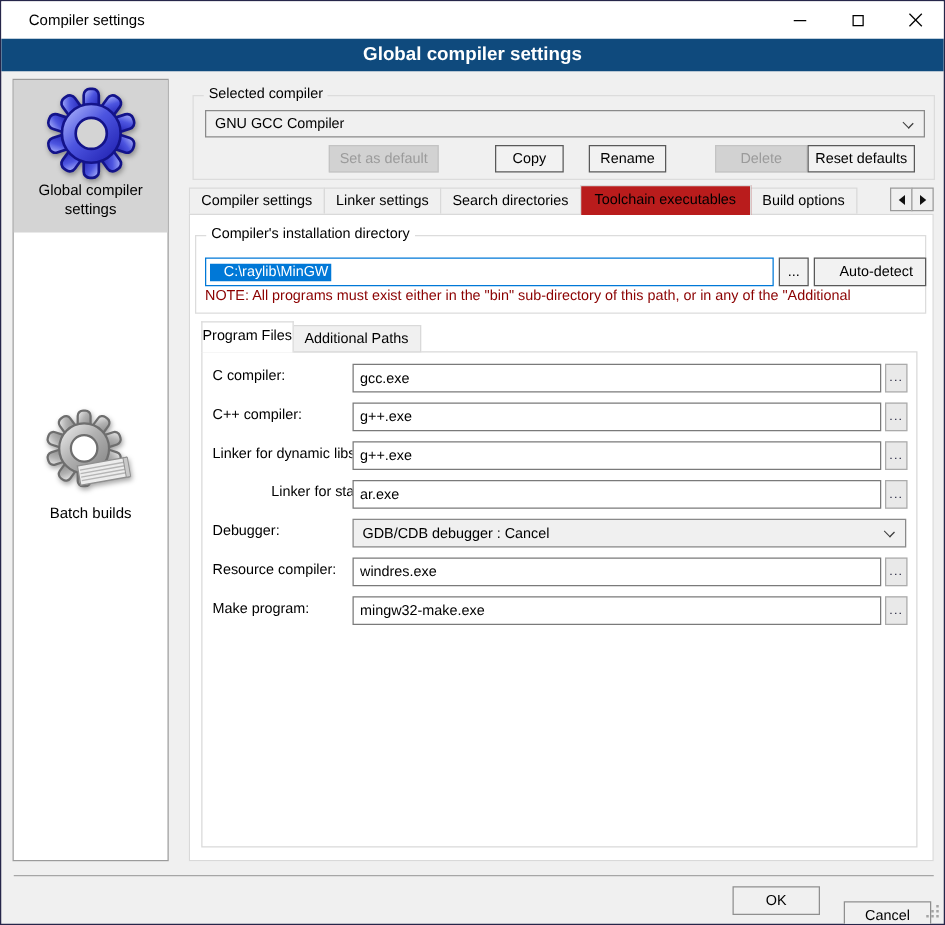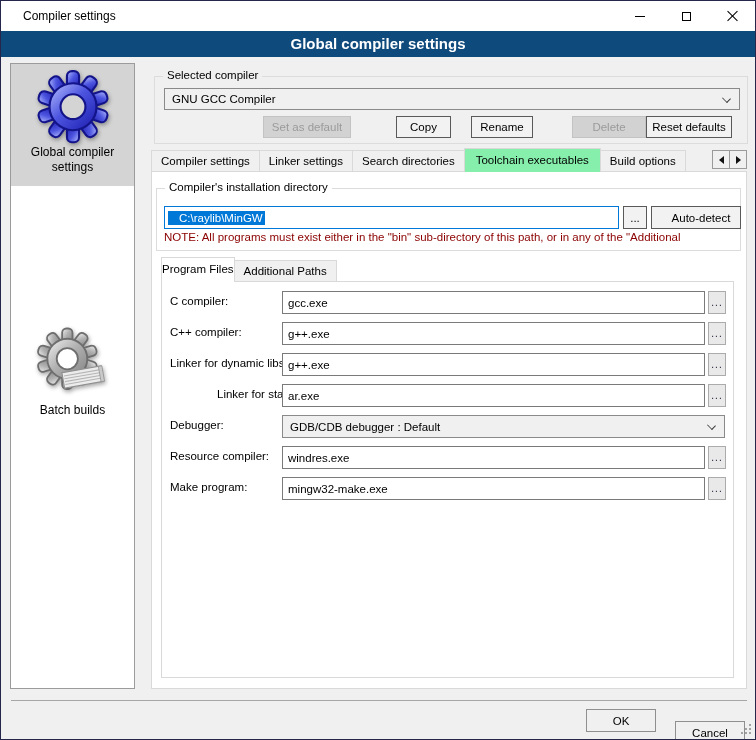--- a/index.html
+++ b/index.html
@@ -51,21 +51,21 @@
         background:#f2f2f2; border:1px solid #595959; white-space:nowrap; }
   .btn.disabled{ background:#d2d2d2; border-color:#c3c3c3; color:#9b9b9b; }
   .btn.soft{ border-color:#8f8f8f; background:#f0f0f0; }
   .btn-mini{ position:absolute; display:flex; align-items:center; justify-content:center;
         background:#e9e9e9; border:1px solid #ababab; font-size:10px; letter-spacing:1px; color:#20203a; }
   
   .tab-strip{ position:absolute; left:150px; top:147px; width:560px; height:24px;
         display:flex; align-items:flex-end; overflow:hidden; white-space:nowrap; }
   .tab{ flex:0 0 auto; height:22px; line-height:20px; padding:0 9px;
         background:#f0f0f0; border:1px solid #d9d9d9; margin-right:-1px; }
-  .tab.active{ height:24px; line-height:22px; background:#86efac; border-bottom:none;
+  .tab.active{ height:24px; line-height:22px; background:#b91c1c; border-bottom:none;
         padding:0 11px; position:relative; z-index:3; }
   .tab-arrows{ position:absolute; left:711px; top:149px; display:flex; z-index:4; }
   .tab-arrow{ width:18px; height:19px; border:1px solid #9a9a9a; background:#f0f0f0;
         display:flex; align-items:center; justify-content:center; }
   .tab-arrow + .tab-arrow{ margin-left:-1px; }
   .tri-left{ width:0; height:0; border-top:4px solid transparent; border-bottom:4px solid transparent;
         border-right:5px solid #111; }
   .tri-right{ width:0; height:0; border-top:4px solid transparent; border-bottom:4px solid transparent;
         border-left:5px solid #111; }
   
@@ -240,21 +240,21 @@
       <input type="text" class="frow-input" spellcheck="false" value="g++.exe" style="top: 40px;">
       <div class="btn-mini" style="left: 546px; top: 40px; width: 18px; height: 23px;">...</div>
       <span class="frow-label" style="top: 75px;">Linker for dynamic libs:</span>
       <input type="text" class="frow-input" spellcheck="false" value="g++.exe" style="top: 71px;">
       <div class="btn-mini" style="left: 546px; top: 71px; width: 18px; height: 23px;">...</div>
       <span class="frow-label" style="top: 106px; padding-left: 47px;">Linker for static libs:</span>
       <input type="text" class="frow-input" spellcheck="false" value="ar.exe" style="top: 102px;">
       <div class="btn-mini" style="left: 546px; top: 102px; width: 18px; height: 23px;">...</div>
       <span class="frow-label" style="top: 137px;">Debugger:</span>
       <div class="combo combo-field" style="top: 133px;">
-        <span>GDB/CDB debugger : Default</span>
+        <span>GDB/CDB debugger : Cancel</span>
         <span class="chev"></span>
       </div>
       <span class="frow-label" style="top: 168px;">Resource compiler:</span>
       <input type="text" class="frow-input" spellcheck="false" value="windres.exe" style="top: 164px;">
       <div class="btn-mini" style="left: 546px; top: 164px; width: 18px; height: 23px;">...</div>
       <span class="frow-label" style="top: 199px;">Make program:</span>
       <input type="text" class="frow-input" spellcheck="false" value="mingw32-make.exe" style="top: 195px;">
       <div class="btn-mini" style="left: 546px; top: 195px; width: 18px; height: 23px;">...</div>
     </div>
 

